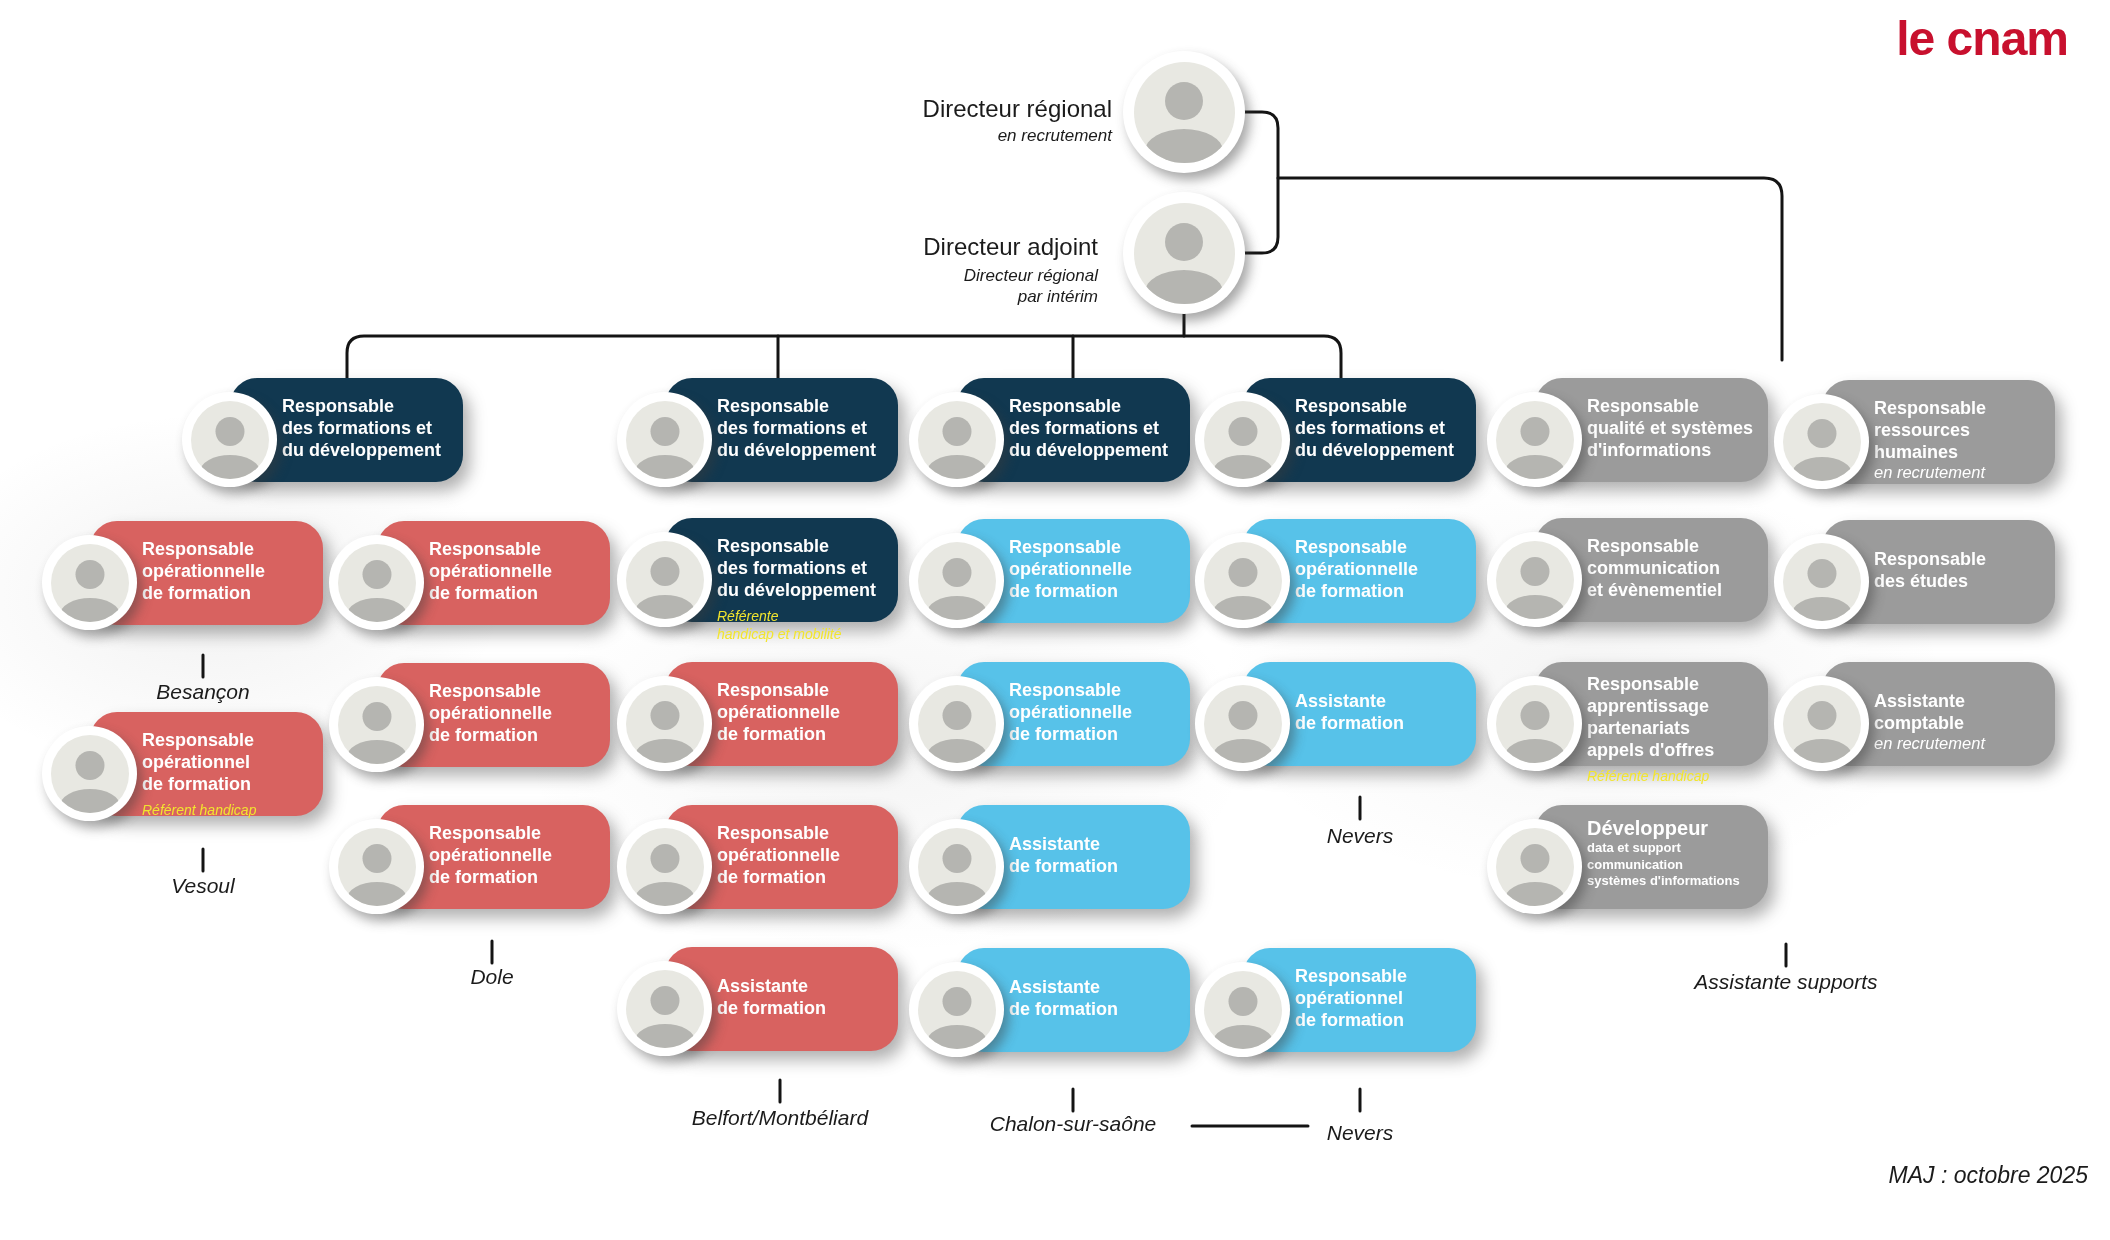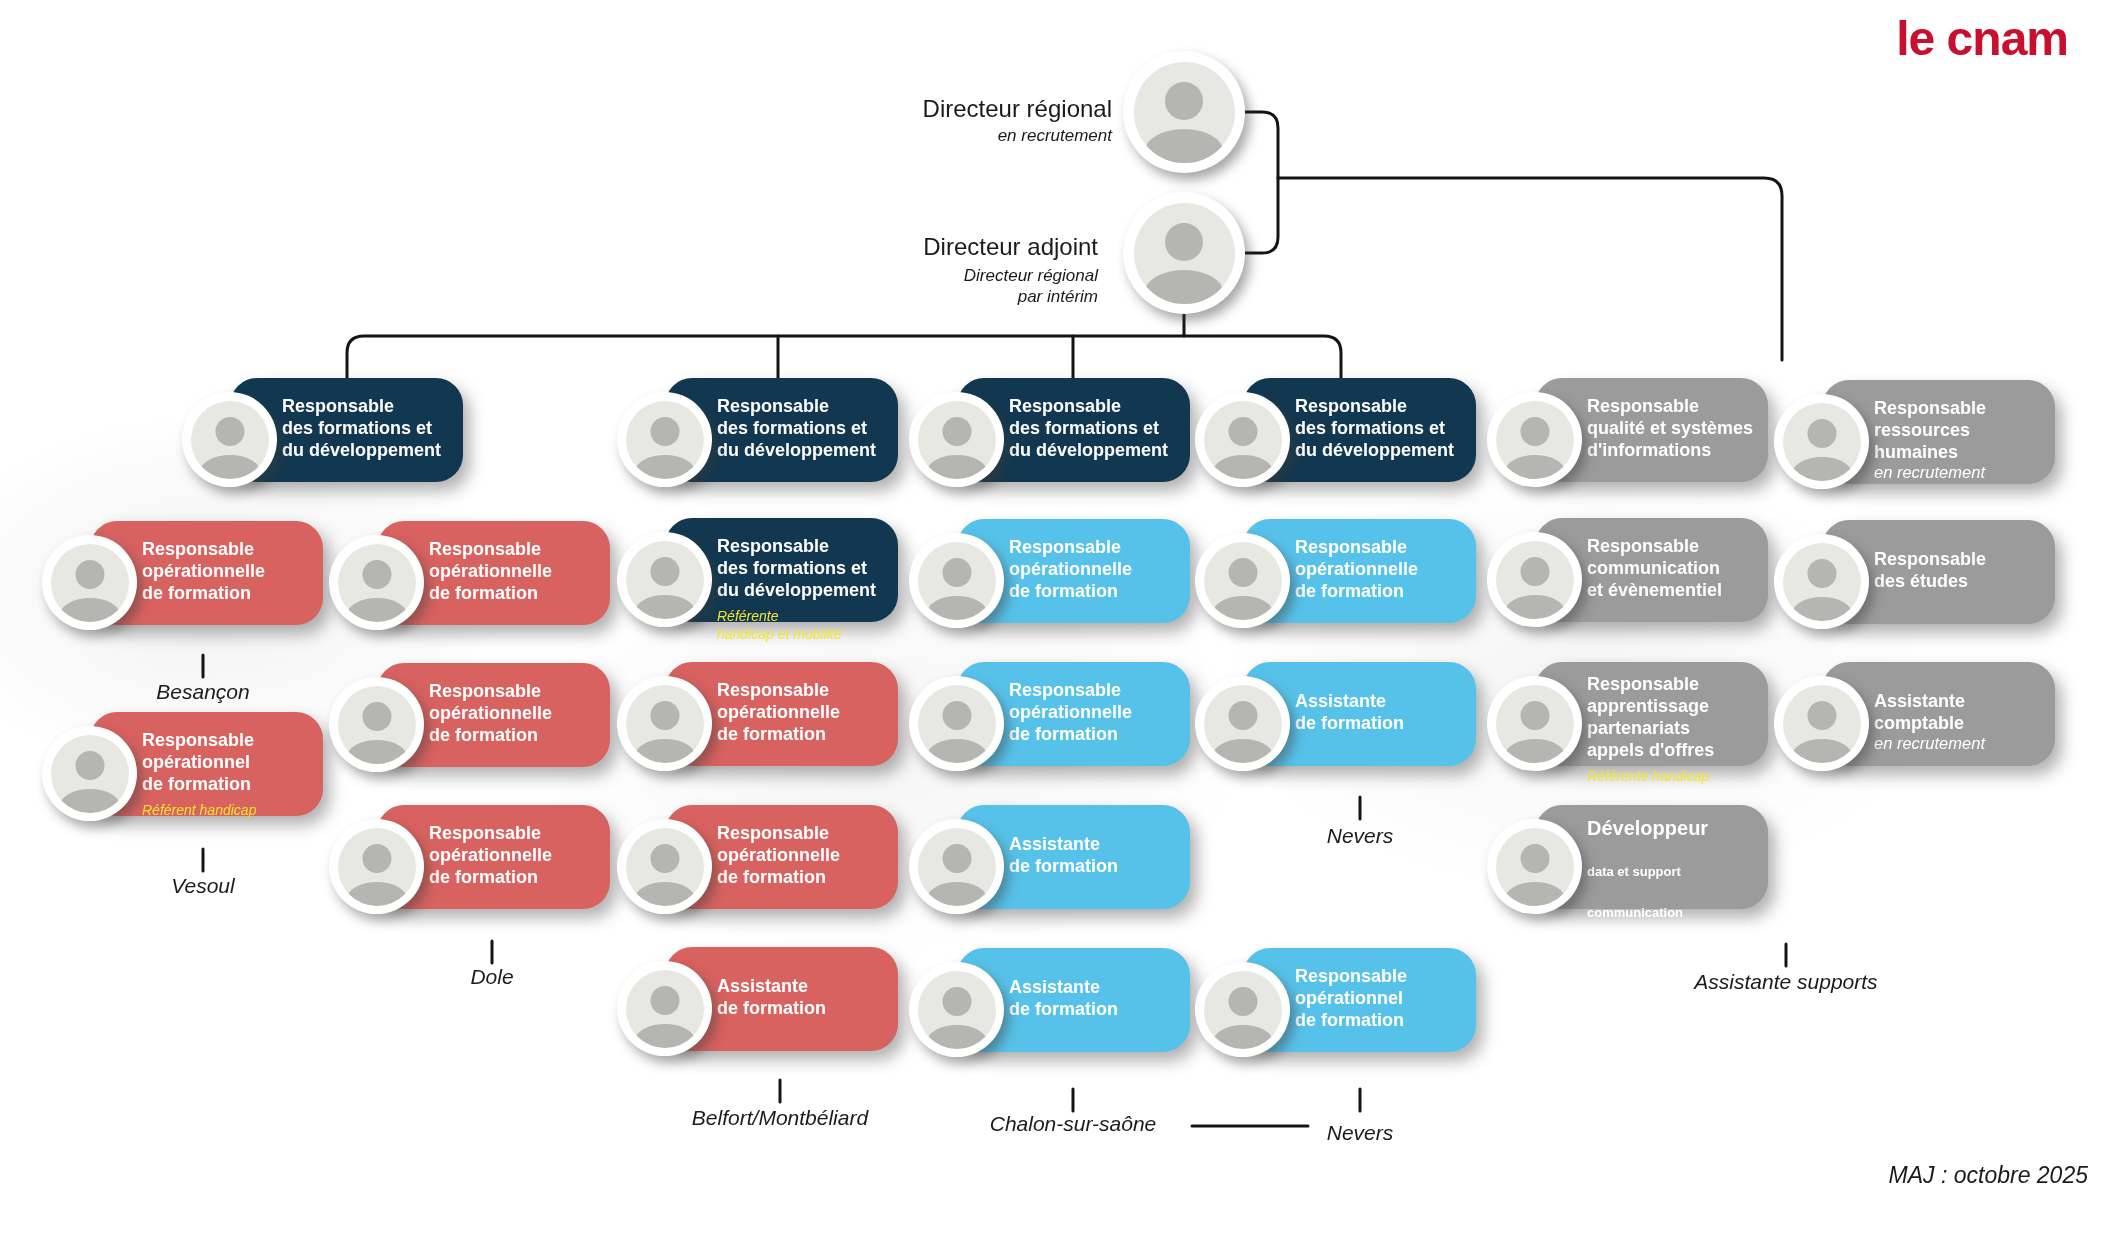--- a/index.html
+++ b/index.html
@@ -360,21 +360,21 @@
         <div class="t-line">partenariats</div>
         <div class="t-line">appels d'offres</div>
         <div class="y-line">Référente handicap</div>
       </div>
       <div class="avatar" style="left: 1487px; top: 676px;">
         <div class="av-in">
           <div class="av-head"></div>
           <div class="av-body"></div>
         </div>
       </div>
-      <div class="box s-gray tight" style="left: 1535px; top: 805px; gap: 24px;">
+      <div class="box s-gray tight" style="left: 1535px; top: 805px;">
         <div class="dev-title">Développeur</div>
         <div class="dev-small">data et support</div>
         <div class="dev-small">communication</div>
         <div class="dev-small">systèmes d'informations</div>
       </div>
       <div class="avatar" style="left: 1487px; top: 819px;">
         <div class="av-in">
           <div class="av-head"></div>
           <div class="av-body"></div>
         </div>

